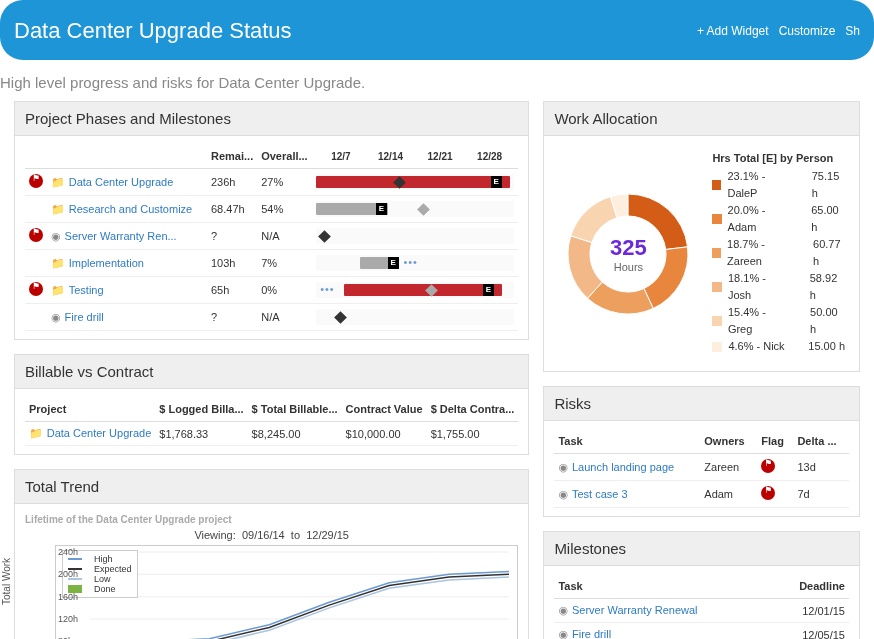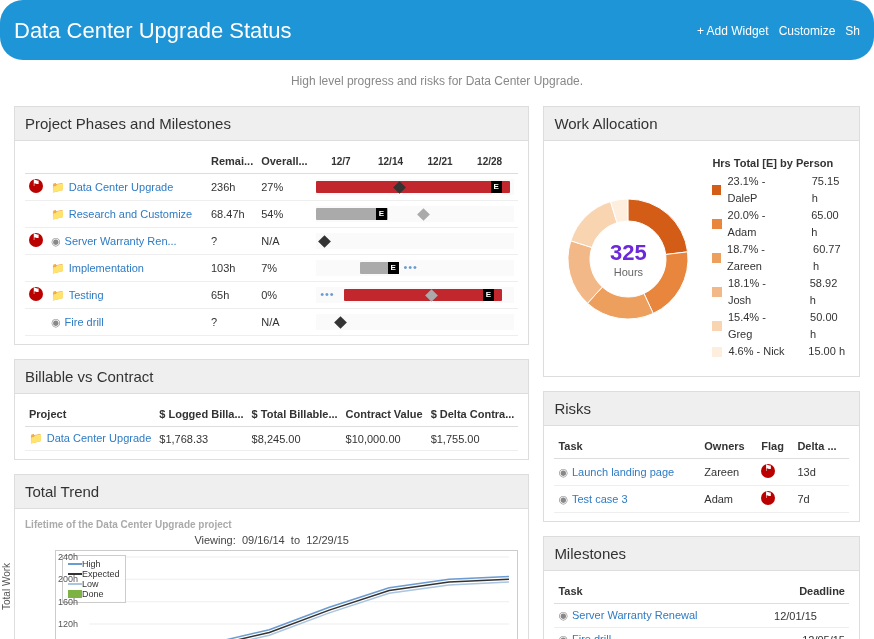--- a/index.html
+++ b/index.html
@@ -15,21 +15,21 @@
   color: #fff;
   padding: 18px 14px 16px 14px;
   display: flex;
   justify-content: space-between;
   align-items: center;
   border-radius: 23px;
 }
 .header h1 { font-size: 22px; font-weight: 400; }
 .header-actions { display: flex; gap: 10px; font-size: 12px; }
 .header-actions span { cursor: pointer; }
-.subtitle { text-align: center; color: #888; font-size: 12px; padding: 14px 0 18px 0; }
+.subtitle { text-align: left; color: #888; font-size: 15px; padding: 14px 0 10px 0; }
 .dashboard { display: flex; gap: 14px; padding: 0 14px 14px 14px; }
 .col-left { flex: 1 1 58%; display: flex; flex-direction: column; gap: 14px; }
 .col-right { flex: 1 1 42%; display: flex; flex-direction: column; gap: 14px; }
 .panel { border: 1px solid #ddd; background: #fff; }
 .panel-title {
   background: #efefef;
   padding: 8px 10px;
   font-size: 15px;
   font-weight: 400;
   border-bottom: 1px solid #ddd;
@@ -71,21 +71,21 @@
 .legend-title { font-weight:700; margin-bottom:4px; }
 .legend-row { display:flex; align-items:center; gap:6px; line-height:17px; }
 .legend-sw { width:10px; height:10px; display:inline-block; }
 .legend-val { margin-left:auto; padding-left:14px; }
 
 
 .chart-sub { color:#aaa; font-size:10px; padding: 2px 0 4px 0; font-weight: bold; }
 .chart-view { text-align:center; font-size:11px; color:#444; margin-bottom:4px; }
 .chart-area { position:relative; height:160px; border:1px solid #ccc; }
 .chart-legend { position:absolute; left:6px; top:4px; background:rgba(255,255,255,0.85); border:1px solid #ccc; padding:3px 5px; font-size:9px; }
-.chart-legend div { display:flex; align-items:center; gap:0;text-align:right; }
+.chart-legend div { display:flex; align-items:center; gap:12px;text-align:right; }
 .leg-sw { width:14px; height:2px; display:inline-block; }
 .ylabel { position:absolute; left:-24px; top:50%; transform:rotate(-90deg) translateX(20px); transform-origin:left top; font-size:10px; color:#555; }
 .yticks { position:absolute; left:2px; top:0; bottom:0; width:28px; font-size:9px; color:#555; }
 .yticks span { position:absolute; left:0; }
 </style>
 </head>
 <body>
 
 <div class="header">
   <h1>Data Center Upgrade Status</h1>
@@ -382,21 +382,21 @@
         <table class="tbl">
           <thead>
               <tr>
             <th>Task</th>
             <th style="text-align:right">Deadline</th>
           </tr>
             </thead>
           <tbody id="ms-body">
               <tr>
                 <td><span class="globe-icon">◉</span><span class="link">Server Warranty Renewal</span></td>
-                <td style="">12/01/15</td>
+                <td style="text-align:right">12/01/15</td>
               </tr>
               <tr>
                 <td><span class="globe-icon">◉</span><span class="link">Fire drill</span></td>
                 <td style="text-align:right">12/05/15</td>
               </tr>
             </tbody>
         </table>
       </div>
     </div>
 

